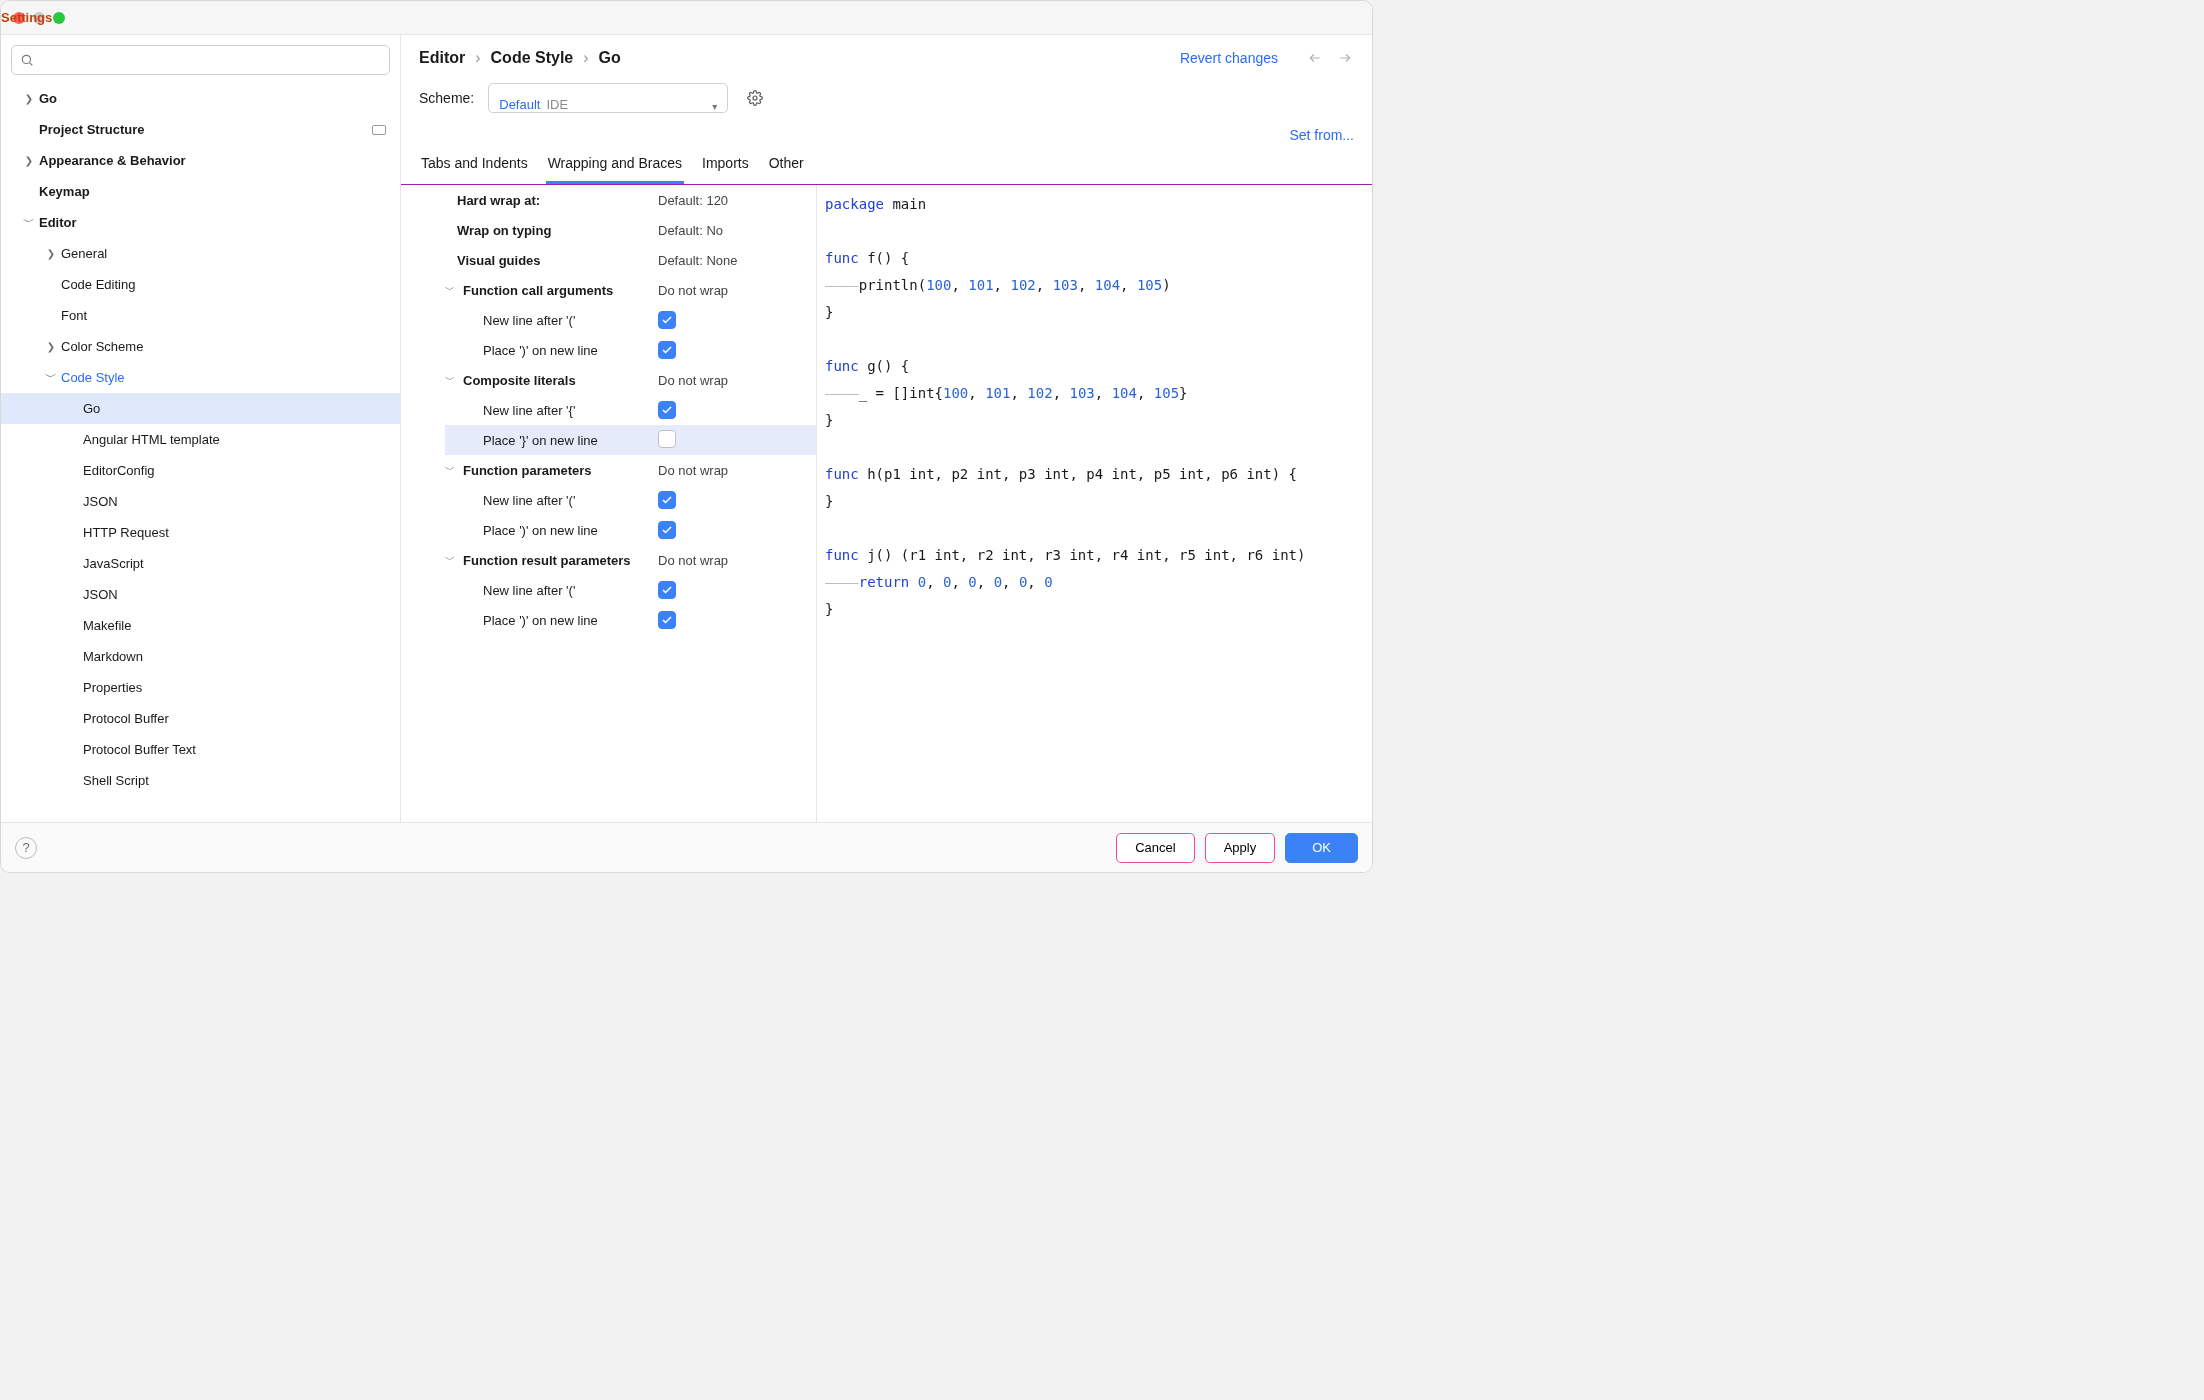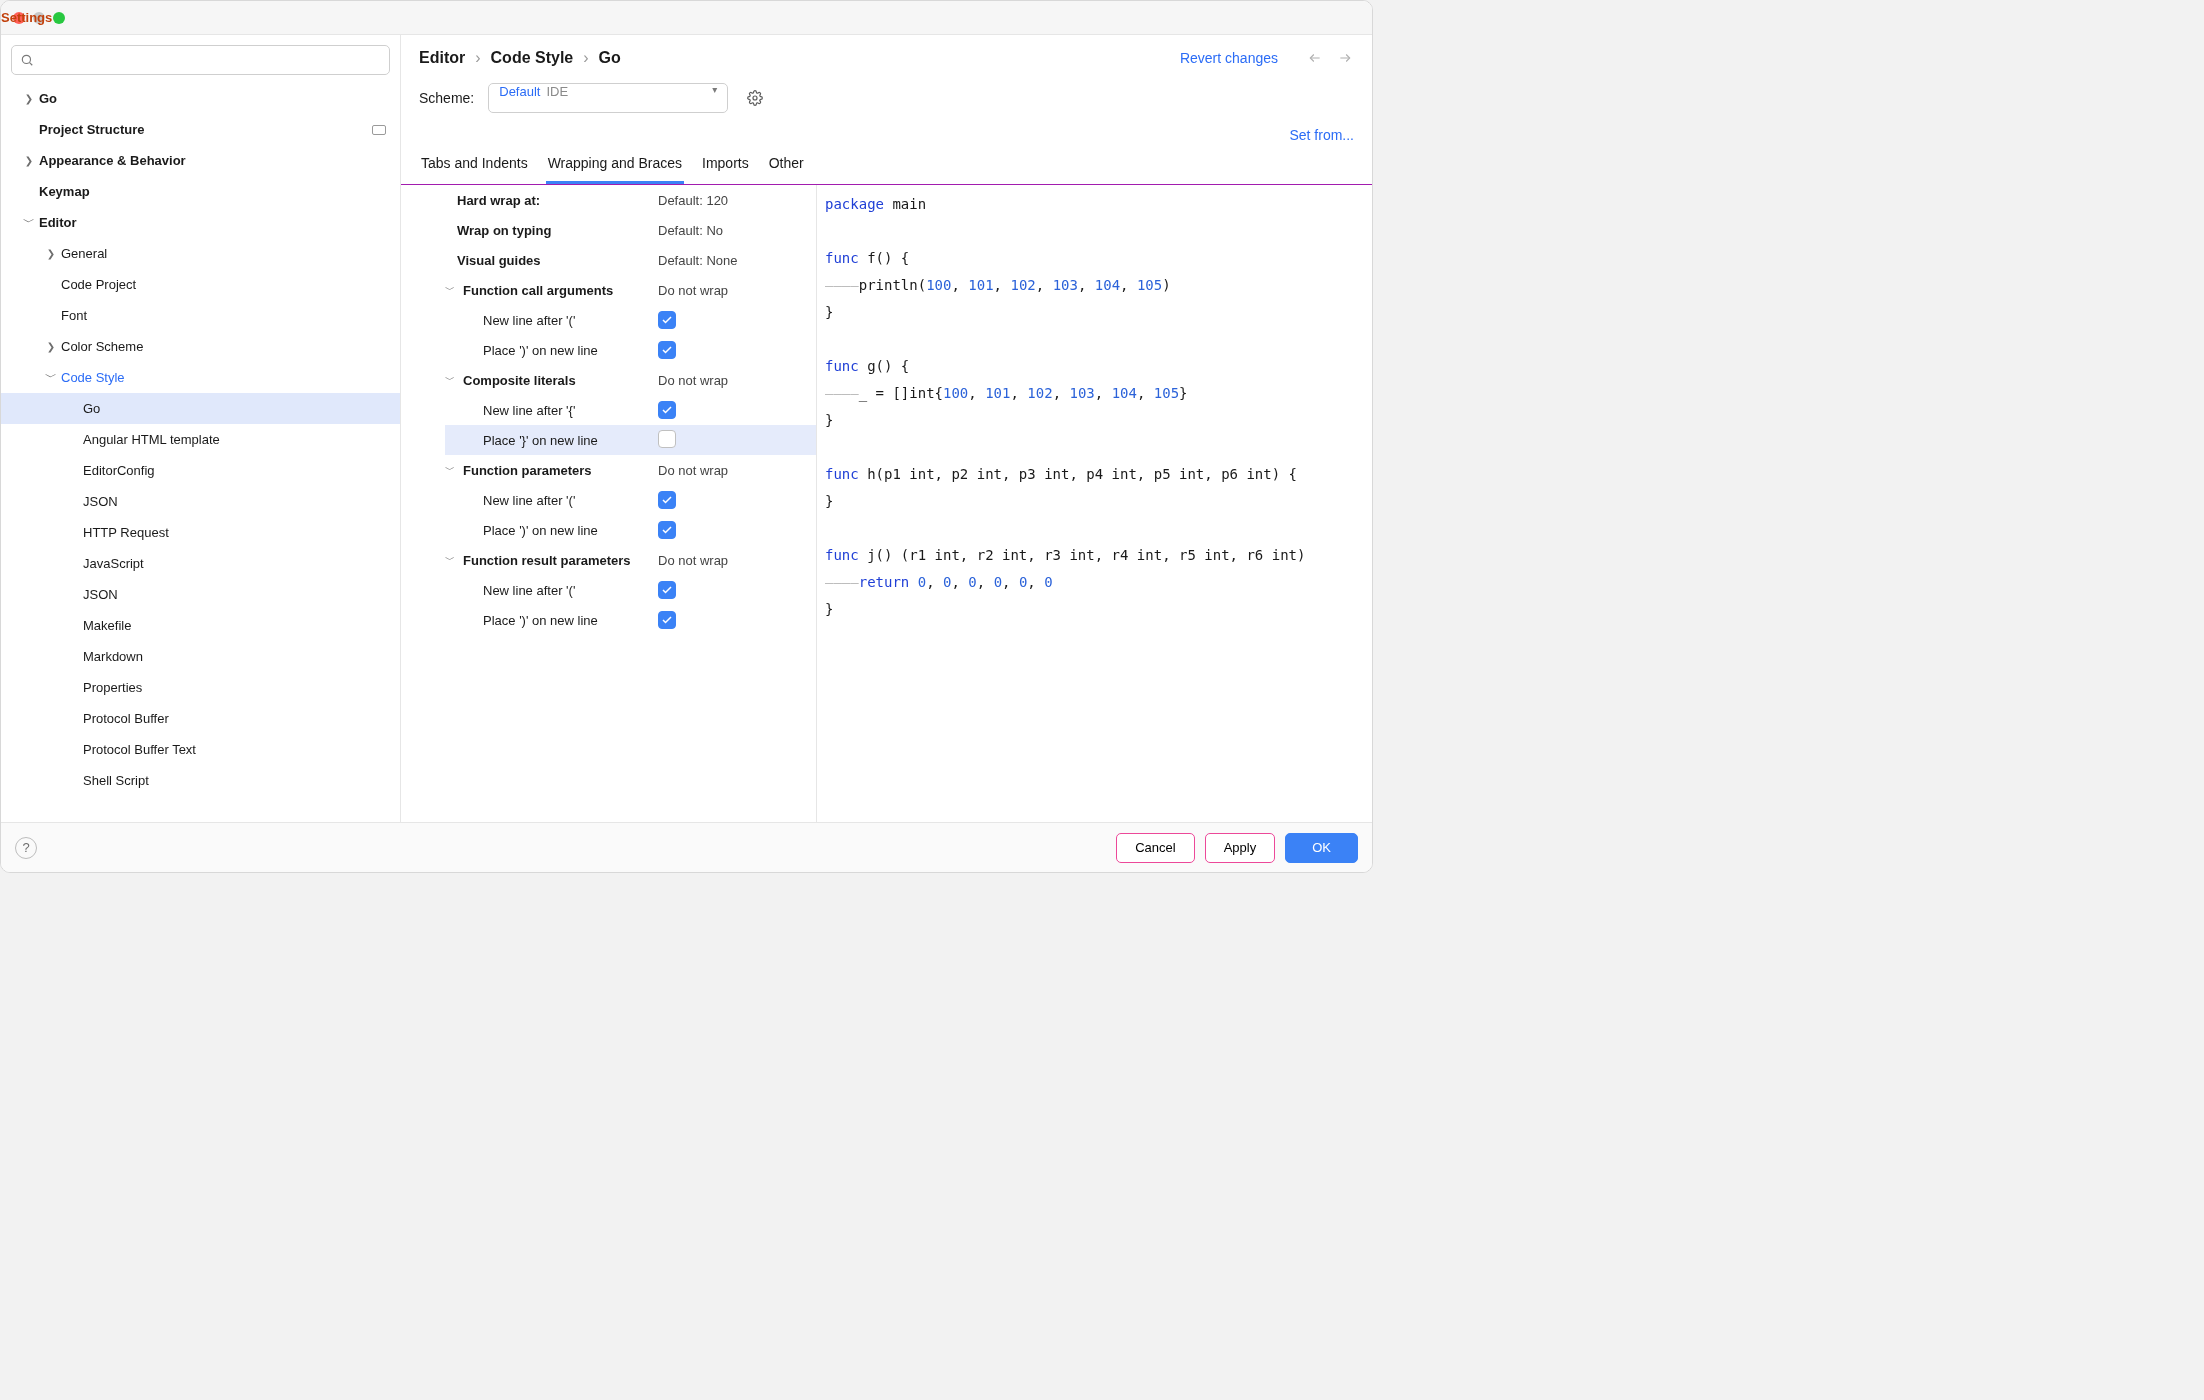--- a/index.html
+++ b/index.html
@@ -96,21 +96,21 @@
     .header .spacer { flex: 1; }
     .link { color: #2b6cf6; font-size: 14px; cursor: pointer; }
     .navArrows { display: flex; gap: 12px; color: #b0b0b0; margin-left: 14px;}
     .navArrows svg { width: 18px; height: 14px; }
     .schemeRow {
       display: flex; align-items: center; gap: 14px;
       padding: 8px 18px 10px 18px;
     }
     .schemeRow .lbl { font-size: 14px; }
     .schemeSel {
-      display: flex; align-items: flex-start;
+      display: flex; align-items: flex-end;
       height: 30px; width: 240px;
       border: 1px solid #cfcfcf; border-radius: 5px;
       padding: 0 10px;
       gap: 6px;
     }
     .schemeSel .def { color: #2b6cf6; font-weight: 500; }
     .schemeSel .ide { color: #8a8a8a; }
     .schemeSel .chev { margin-left: auto; color: #7a7a7a; font-size: 10px;}
     .gearBtn { width: 26px; height: 26px; border: none; background: transparent; display:flex;align-items:center;justify-content:center; color:#5c5c5c;}
     .setFromRow { display:flex; justify-content:flex-end; padding: 4px 18px 4px 18px;}
@@ -227,21 +227,21 @@
           <div class="tree-row indent0 bold">
             <span class="arrow" style="font-size: 12px;">﹀</span>
             <span class="label">Editor</span>
           </div>
           <div class="tree-row indent1">
             <span class="arrow">❯</span>
             <span class="label">General</span>
           </div>
           <div class="tree-row indent1">
             <span class="arrow"></span>
-            <span class="label">Code Project</span>
+            <span class="label">Code Editing</span>
           </div>
           <div class="tree-row indent1">
             <span class="arrow"></span>
             <span class="label">Font</span>
           </div>
           <div class="tree-row indent1">
             <span class="arrow">❯</span>
             <span class="label">Color Scheme</span>
           </div>
           <div class="tree-row indent1 active">

